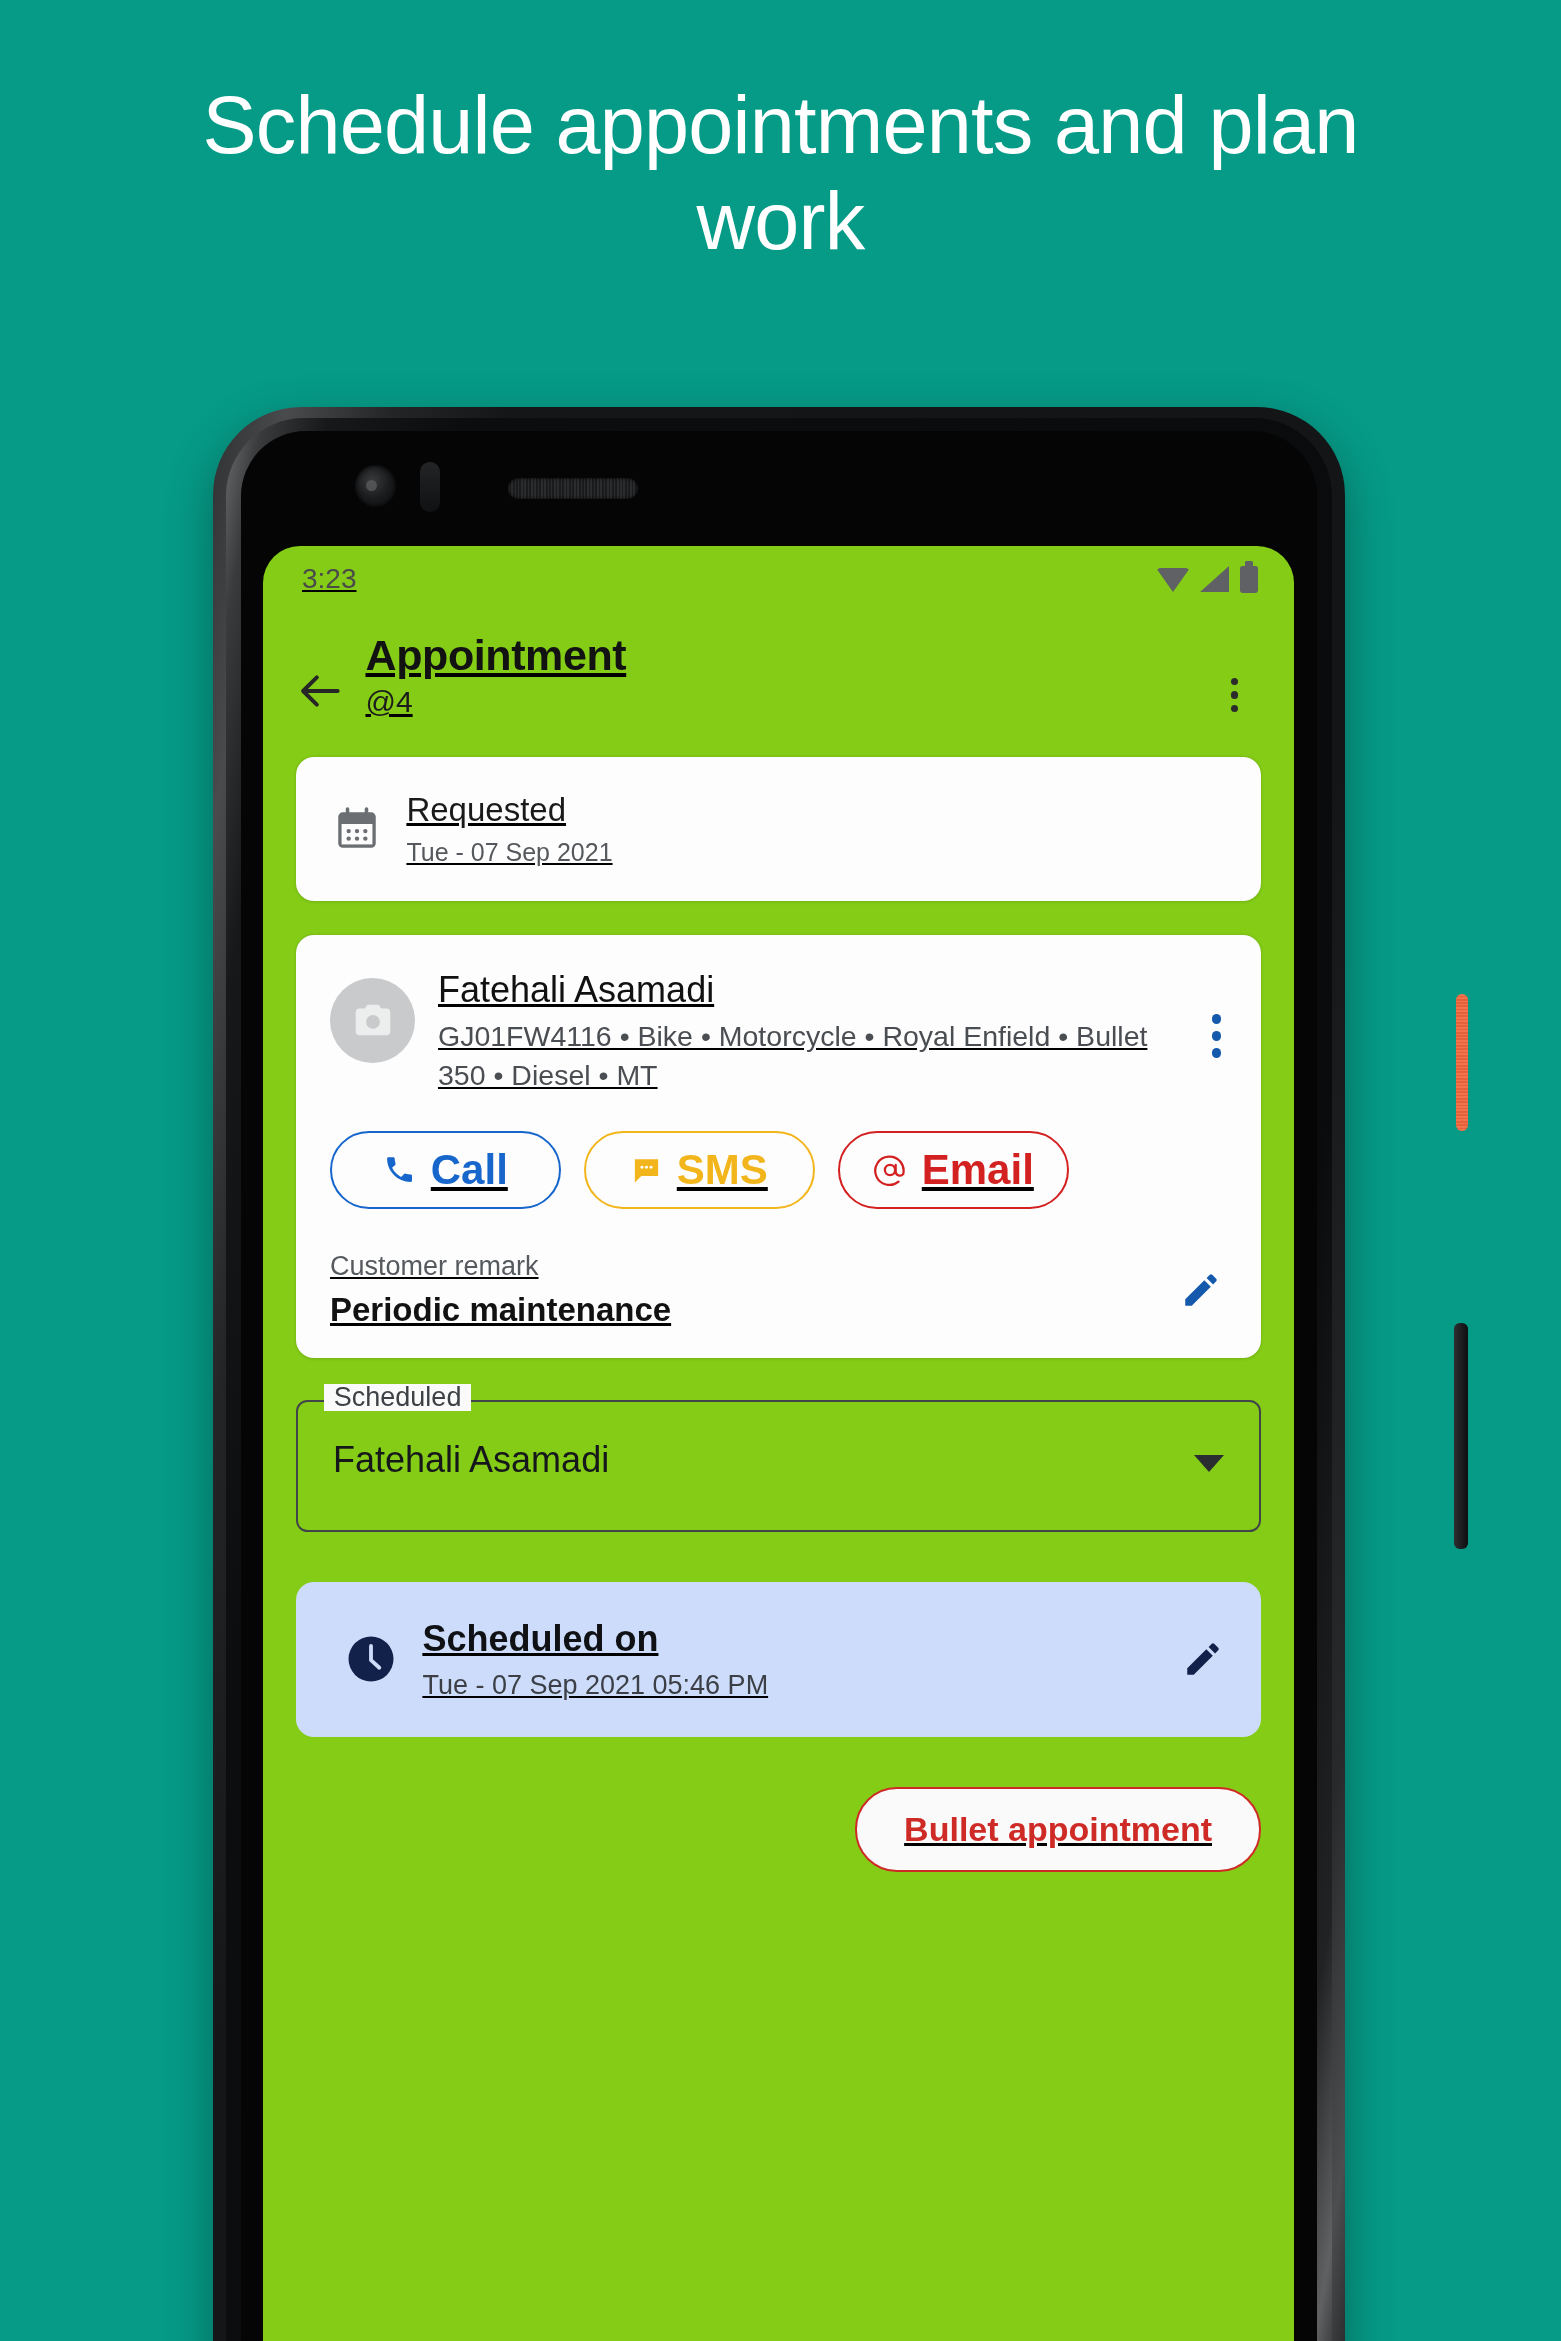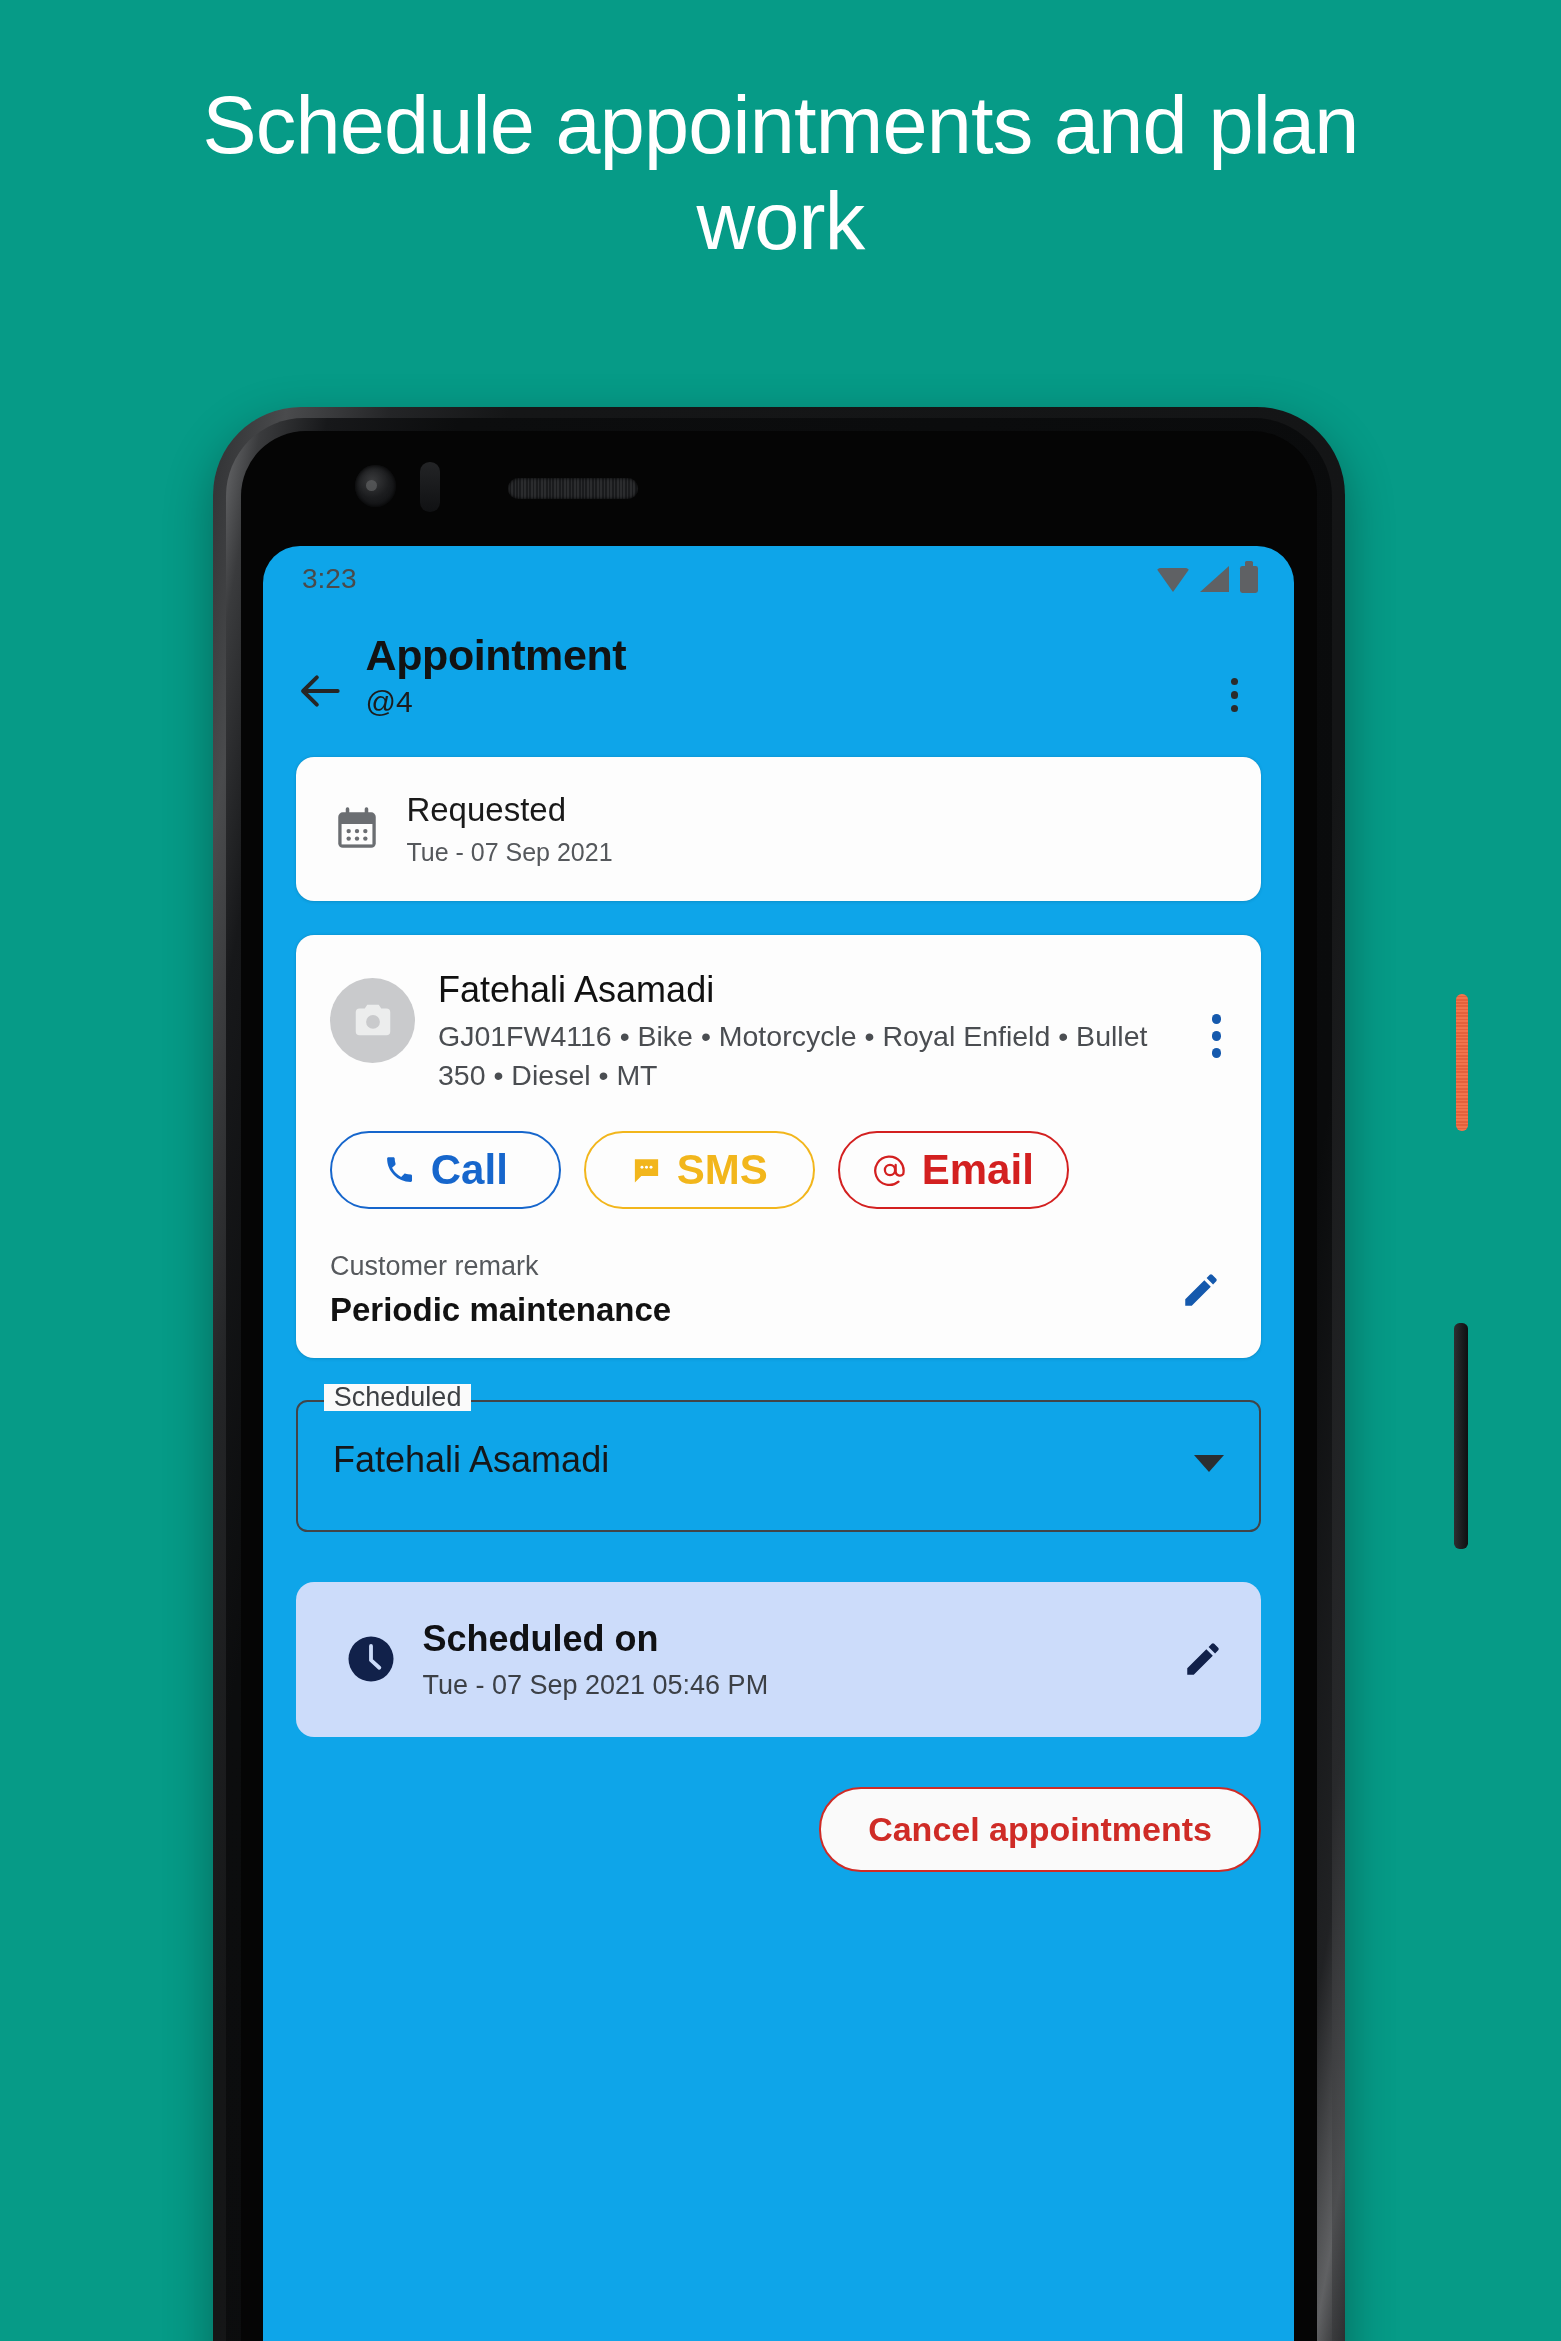--- a/index.html
+++ b/index.html
@@ -126,23 +126,24 @@
     background: linear-gradient(90deg,#2d2e30,#1a1b1d 60%,#0e0f10);
   }
 
   
   .screen {
     position: absolute;
     left: 263px;
     top: 546px;
     width: 1031px;
     height: 1796px;
-    background: #0ea5e9;
+    background: #84cc16;
     border-radius: 37px 37px 0 0;
     overflow: hidden;
+    text-decoration: underline;
   }
 
   
   .statusbar {
     height: 60px;
     display: flex;
     align-items: center;
     justify-content: space-between;
     padding: 6.5px 36px 0 39px;
   }
@@ -580,17 +581,17 @@
       <div class="sched-sub">Tue - 07 Sep 2021 05:46 PM</div>
     </div>
     <span class="pencil-dark">
       <svg viewBox="0 0 24 24" fill="#11214a">
         <path d="M3 17.3V21h3.7L17.6 10.1l-3.7-3.7zM20.7 7a1 1 0 0 0 0-1.4l-2.3-2.3a1 1 0 0 0-1.4 0l-1.8 1.8 3.7 3.7z"></path>
       </svg>
     </span>
   </div>
 
   <div class="cancel-wrap">
-    <div class="cancel-btn">Cancel appointments</div>
+    <div class="cancel-btn">Bullet appointment</div>
   </div>
 
 </div>
 
 
 </body></html>

